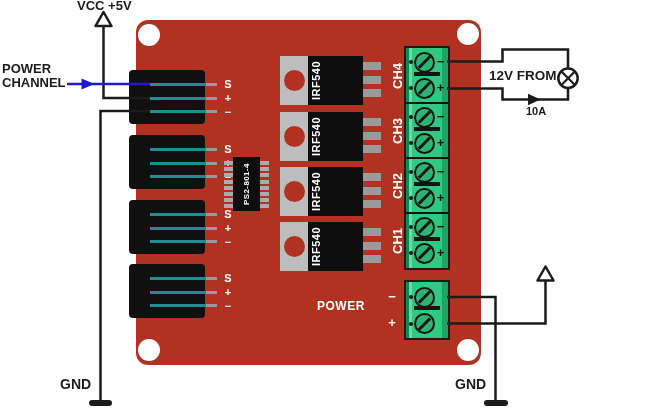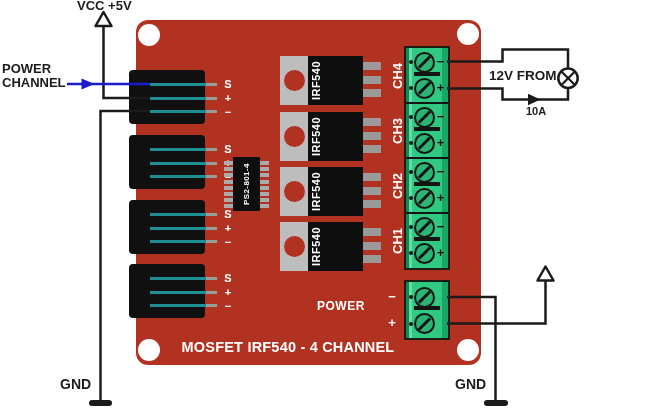--- a/index.html
+++ b/index.html
@@ -45,21 +45,20 @@
 <body>
 
 <div id="stage">
 
   <div class="abs board"></div>
   <div class="abs hole" style="left:138px;top:24px;"></div>
   <div class="abs hole" style="left:457px;top:23px;"></div>
   <div class="abs hole" style="left:138px;top:339px;"></div>
   <div class="abs hole" style="left:457px;top:339px;"></div>
 
-  <div class="abs btext" style="left:178px;top:339px;width:220px;text-align:center;font-size:14.5px;letter-spacing:.2px;">MOSFET IRF540 - 4 CHANNEL</div>
 
   <div class="abs connector" style="top:70px;"></div>
   <div class="abs connector" style="top:135px;"></div>
   <div class="abs connector" style="top:200px;"></div>
   <div class="abs connector" style="top:264px;"></div>
 
   <div class="abs pin-teal" style="top:82.5px;"></div>
   <div class="abs pin-tip" style="top:82.5px;"></div>
   <div class="abs pin-teal" style="top:96.5px;"></div>
   <div class="abs pin-tip" style="top:96.5px;"></div>

